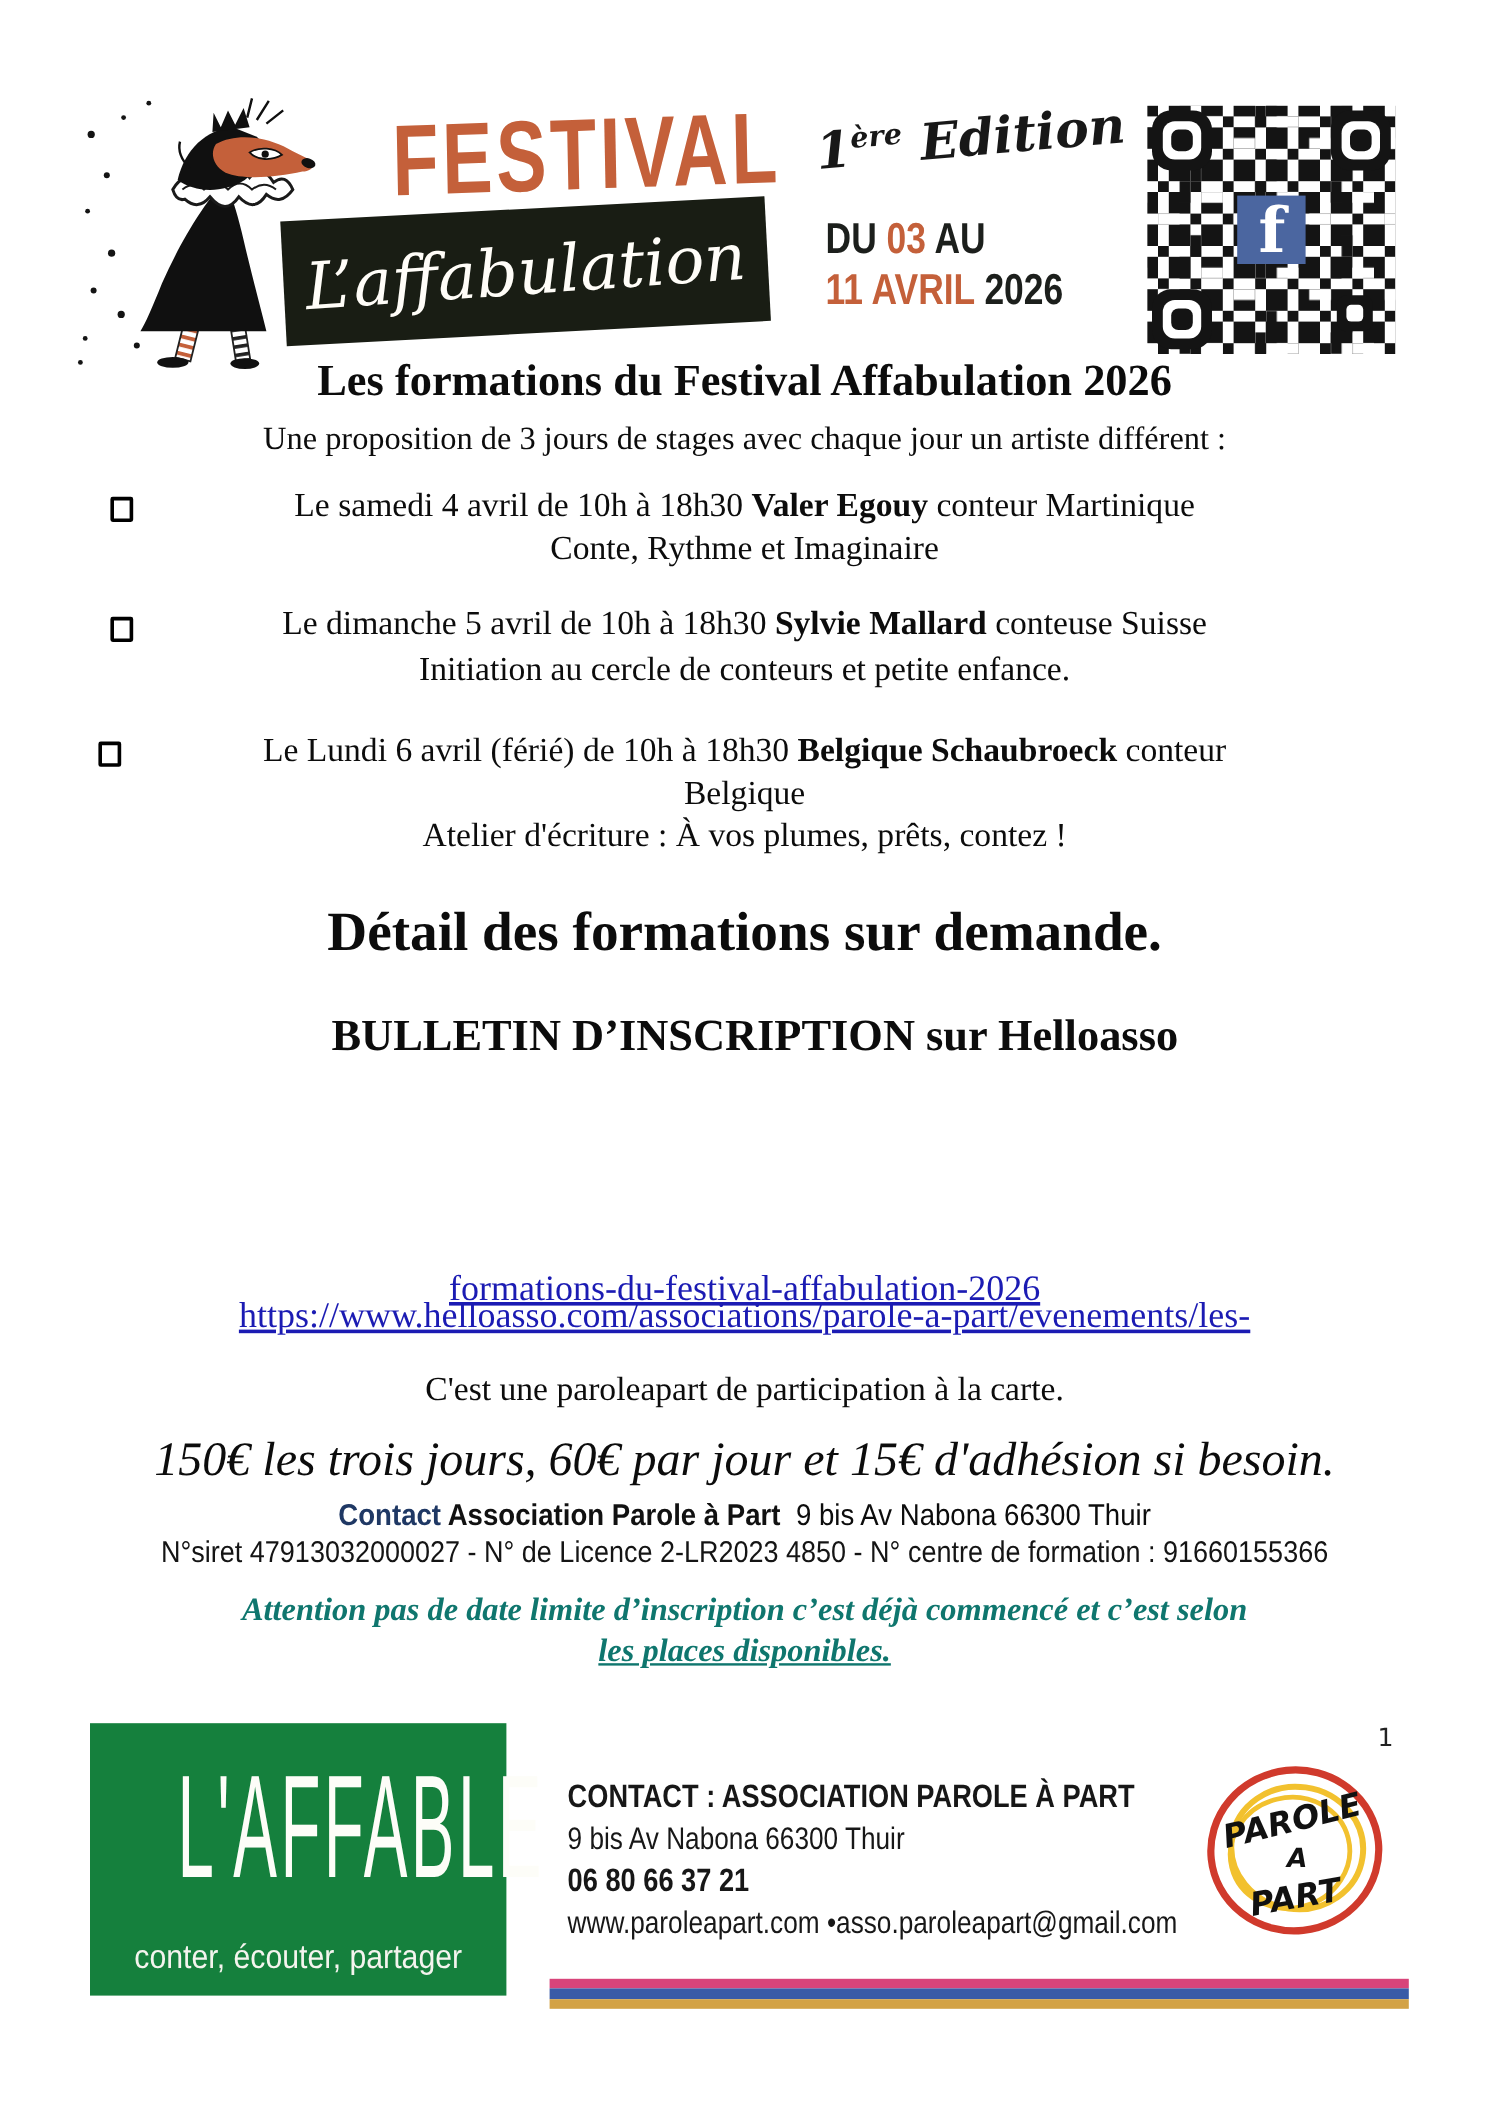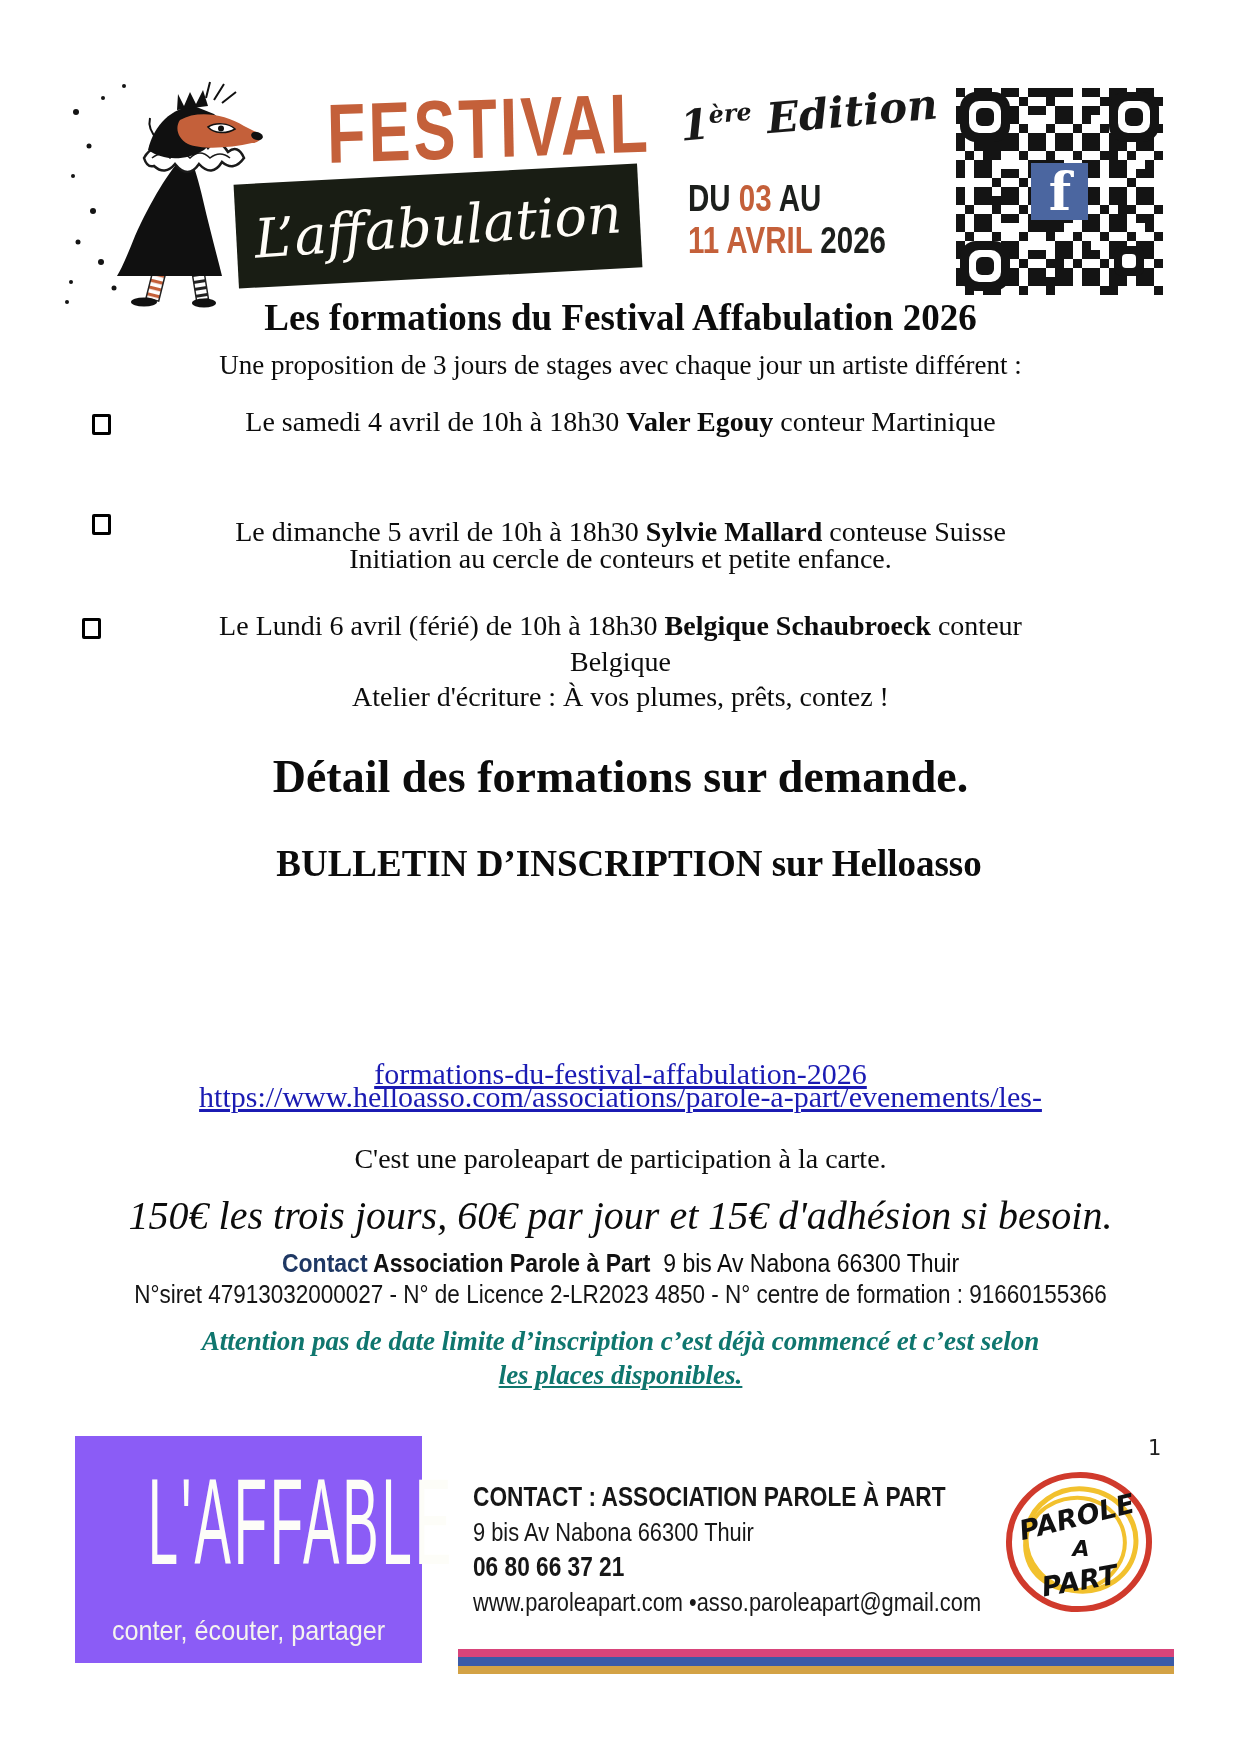--- a/index.html
+++ b/index.html
@@ -39,21 +39,21 @@
   .contact-line{top:1249px;font-family:"Liberation Sans",sans-serif;font-size:25px;transform:scaleX(0.92);}
   .contact-label{color:#1f3864;font-weight:bold;}
   .contact-org{font-weight:bold;color:#111;}
   .siret-line{top:1280px;font-family:"Liberation Sans",sans-serif;font-size:25px;color:#141414;transform:scaleX(0.9);}
   .warning{font-size:27px;font-weight:bold;font-style:italic;color:#0f766e;}
   .warn1{top:1326px;}
   .warn2{top:1360px;text-decoration:underline;}
   .page-number{left:1148px;top:1436px;font-family:"DejaVu Sans",sans-serif;font-size:21px;color:#222;}
 
   
-  .affable-box{left:75px;top:1436px;width:347px;height:227px;background:#8b5cf6;}
+  .affable-box{left:75px;top:1436px;width:347px;height:227px;background:#15803d;}
   .affable-name{position:absolute;left:0;right:0;top:16px;text-align:center;color:#fdfdf8;
     font-family:"Liberation Sans",sans-serif;font-size:94px;font-weight:400;letter-spacing:5px;
     transform:scaleX(0.58) scaleY(1.3);transform-origin:center top;white-space:nowrap;}
   .affable-tagline{position:absolute;left:0;right:0;bottom:16px;text-align:center;color:#f4f4ee;
     font-family:"Liberation Sans",sans-serif;font-size:28px;transform:scaleX(0.9);}
   .footer-contact{left:473px;top:1480px;font-family:"Liberation Sans",sans-serif;color:#171717;
     transform:scaleX(0.84);transform-origin:left top;line-height:35px;white-space:nowrap;}
   .fc-bold{font-weight:bold;font-size:27px;}
   .fc-reg{font-size:26px;}
   .stamp-box{left:1003px;top:1468px;width:152px;height:152px;}
@@ -180,23 +180,24 @@
         <text x="104" y="122" font-family="DejaVu Serif, serif" font-weight="bold" font-size="52" fill="#ffffff" text-anchor="middle">f</text>
       </g>
     </svg>
   </div>
 
   <div class="centered doc-title">Les formations du Festival Affabulation 2026</div>
   <div class="centered doc-intro">Une proposition de 3 jours de stages avec chaque jour un artiste différent :</div>
 
   <span class="bullet" style="left:92px;top:414px;"></span>
   <div class="centered session-line" style="top:406px;"><span>Le samedi 4 avril de 10h à 18h30 </span><span class="artist">Valer Egouy</span><span> conteur Martinique</span></div>
+  <div class="centered session-line" style="top:442px;">Conte, Rythme et Imaginaire</div>
 
   <span class="bullet" style="left:92px;top:514px;"></span>
-  <div class="centered session-line" style="top:516px;"><span>Le dimanche 5 avril de 10h à 18h30 </span><span class="artist">Sylvie Mallard</span><span> conteuse Suisse</span></div>
+  <div class="centered session-line" style="top:504px;"><span>Le dimanche 5 avril de 10h à 18h30 </span><span class="artist">Sylvie Mallard</span><span> conteuse Suisse</span></div>
   <div class="centered session-line" style="top:543px;">Initiation au cercle de conteurs et petite enfance.</div>
 
   <span class="bullet" style="left:82px;top:618px;"></span>
   <div class="centered session-line" style="top:610px;"><span>Le Lundi 6 avril (férié) de 10h à 18h30 </span><span class="artist">Belgique Schaubroeck</span><span> conteur</span></div>
   <div class="centered session-line" style="top:646px;">Belgique</div>
   <div class="centered session-line" style="top:681px;">Atelier d'écriture : À vos plumes, prêts, contez !</div>
 
   <div class="centered detail-line">Détail des formations sur demande.</div>
   <div class="centered bulletin-line">BULLETIN D’INSCRIPTION sur Helloasso</div>
 

